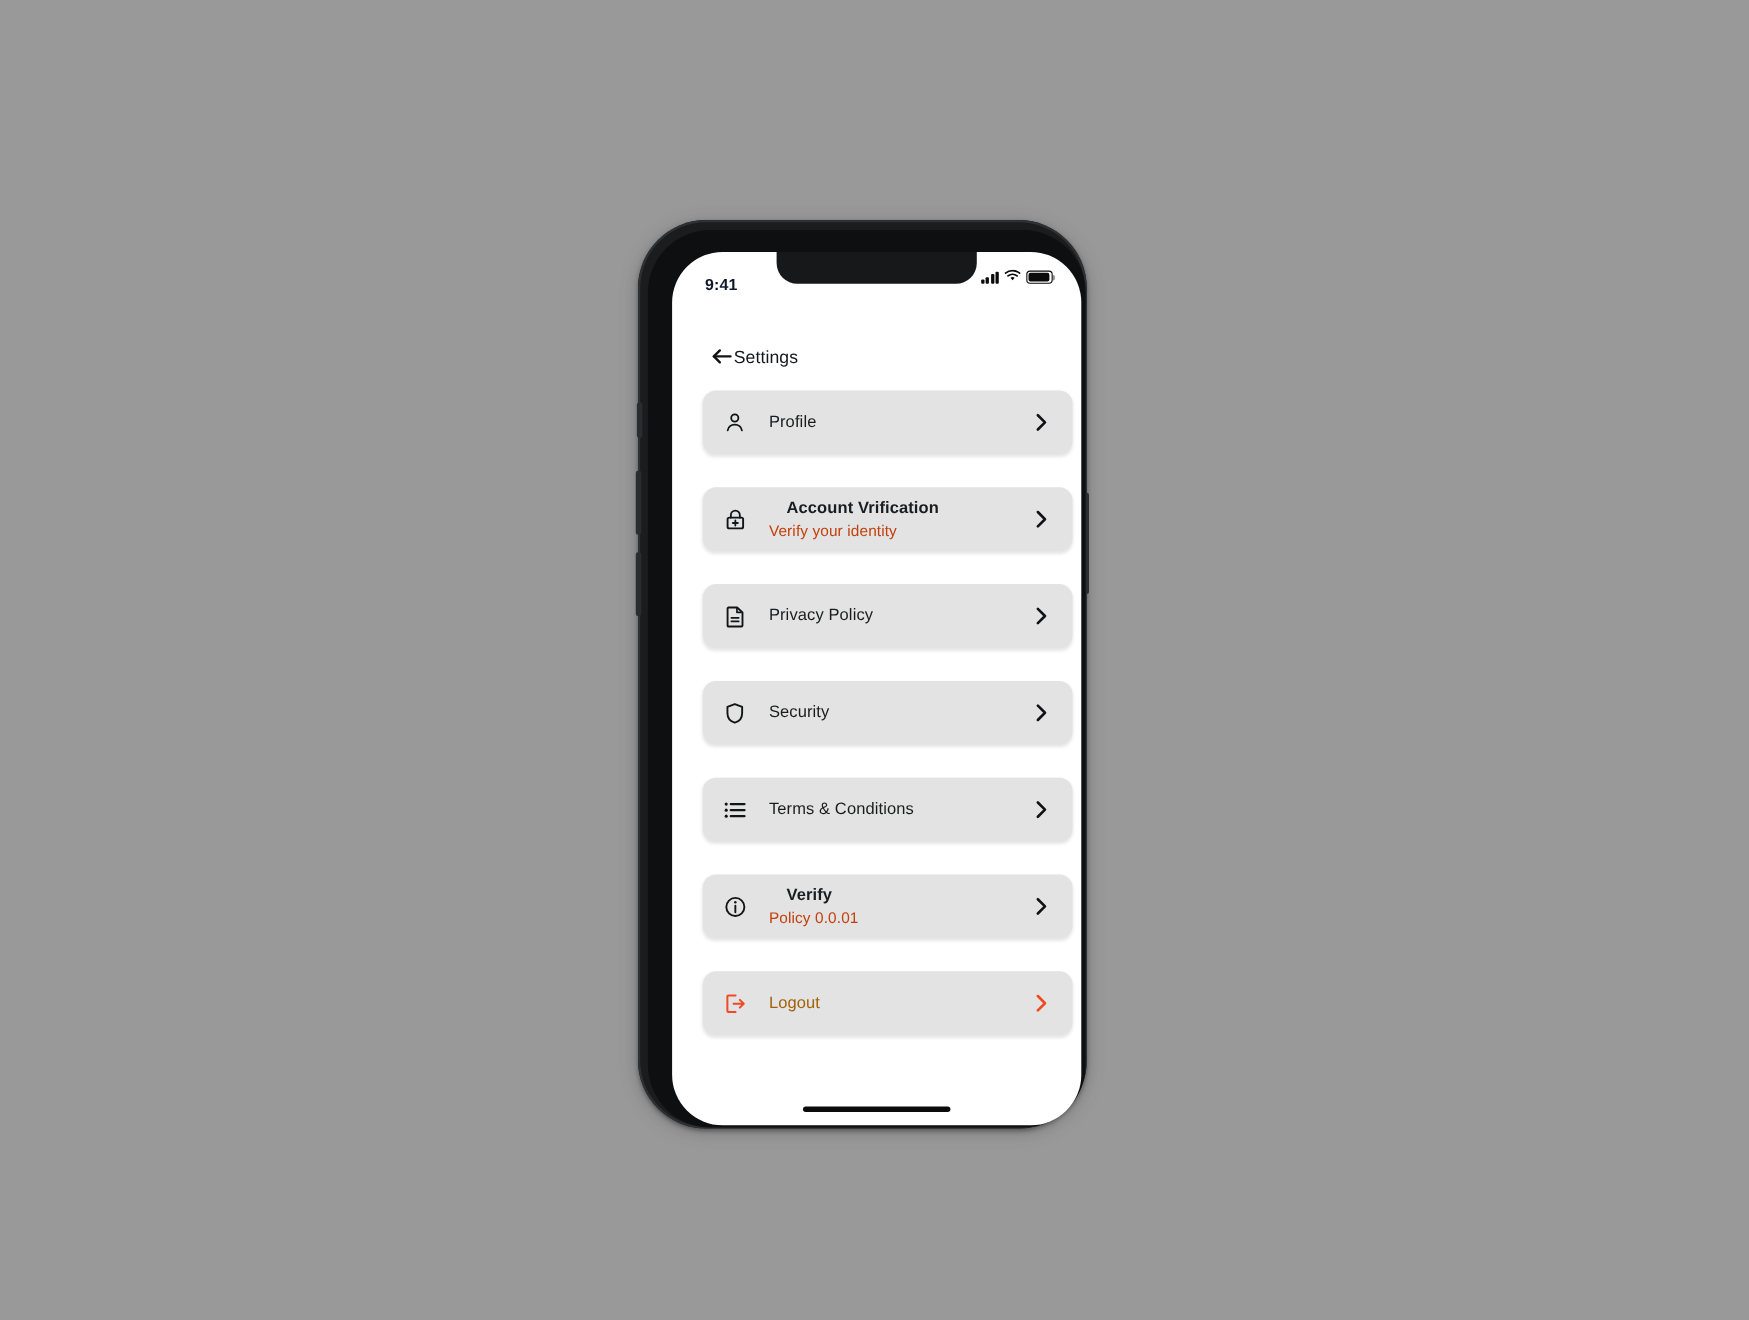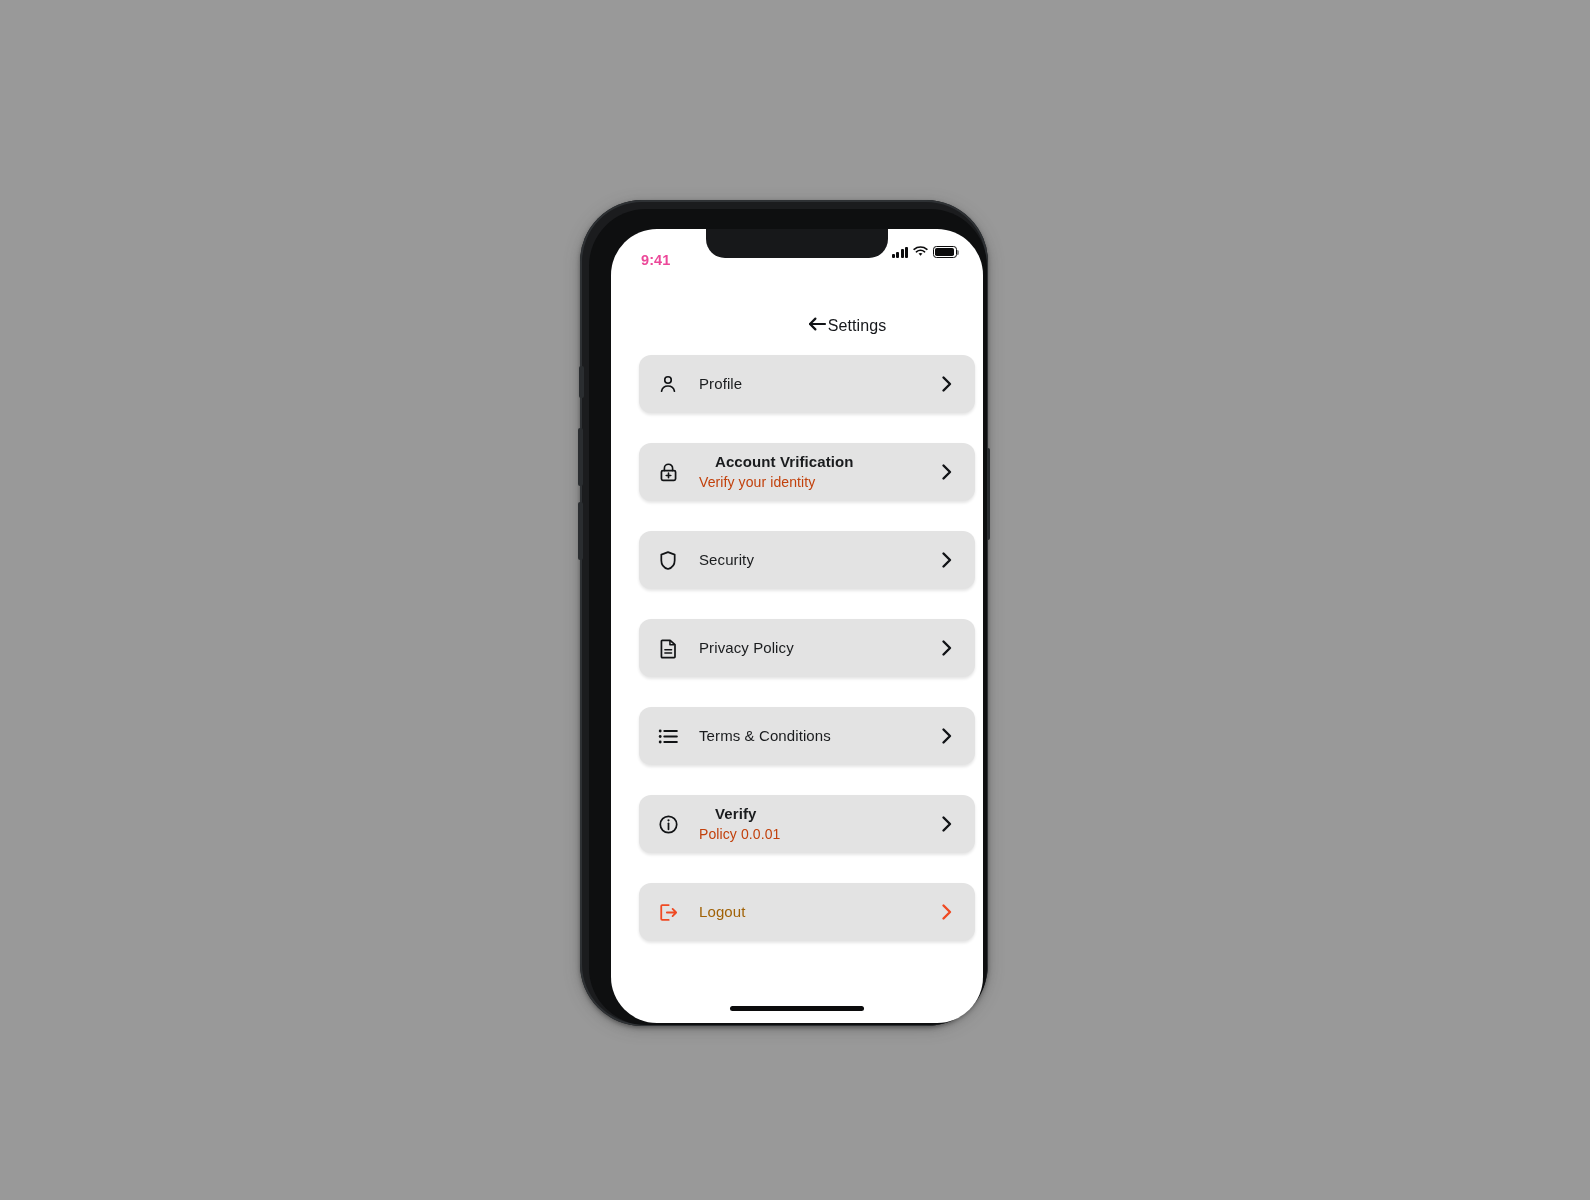--- a/index.html
+++ b/index.html
@@ -97,21 +97,21 @@
     display: flex;
     align-items: center;
     justify-content: space-between;
     padding: 0 26px 0 30px;
     box-sizing: border-box;
     z-index: 6;
   }
   .status-time {
     font-size: 14.5px;
     font-weight: 600;
-    color: #ec4899;
+    color: #0f172a;
     letter-spacing: .1px;
     margin-top: 17px;
   }
   .status-right {
     display: flex;
     align-items: center;
     gap: 5px;
     margin-top: 2px;
   }
   .sig-bars { display: flex; align-items: flex-end; gap: 1.5px; height: 11px; }
@@ -154,24 +154,23 @@
 
   
   .app-header {
     position: absolute;
     top: 80px;
     left: 0;
     width: 100%;
     height: 34px;
     display: flex;
     align-items: center;
-    justify-content: center;
+    justify-content: flex-start;
     padding: 0 32px 0 34px;
     box-sizing: border-box;
-    margin-left: 48px;
   }
   .back-btn {
     width: 22px;
     height: 22px;
     display: flex;
     align-items: center;
     justify-content: center;
     cursor: pointer;
   }
   .page-title {
@@ -340,44 +339,44 @@
             </div>
             <span class="card-chevron">
               <svg width="14" height="20" viewBox="0 0 14 20" fill="none">
                 <path d="M3.5 3.5L10 10l-6.5 6.5" stroke="#111316" stroke-width="2.4" stroke-linecap="round" stroke-linejoin="round"></path>
               </svg>
             </span>
           </div>
 
           <div class="setting-card">
             <span class="card-icon">
-              <svg width="20" height="21" viewBox="0 0 20 22" fill="none">
-                <path d="M10 2.2l7 2.6v6.1c0 4.4-2.9 7.8-7 9-4.1-1.2-7-4.6-7-9V4.8l7-2.6z" stroke="#121416" stroke-width="1.8" stroke-linejoin="round"></path>
-              </svg>
-            </span>
-            <div class="card-text">
-              <div class="card-title">Security</div>
-            </div>
-            <span class="card-chevron">
-              <svg width="14" height="20" viewBox="0 0 14 20" fill="none">
-                <path d="M3.5 3.5L10 10l-6.5 6.5" stroke="#111316" stroke-width="2.4" stroke-linecap="round" stroke-linejoin="round"></path>
-              </svg>
-            </span>
-          </div>
-
-          <div class="setting-card">
-            <span class="card-icon">
               <svg width="19" height="21" viewBox="0 0 19 22" fill="none">
                 <path d="M3 2.4h8.2L16.3 7v12.6a.9.9 0 01-.9.9H3a.9.9 0 01-.9-.9V3.3a.9.9 0 01.9-.9z" stroke="#121416" stroke-width="1.8" stroke-linejoin="round"></path>
                 <path d="M11 2.6V7h4.6" stroke="#121416" stroke-width="1.6" stroke-linejoin="round"></path>
                 <path d="M5.7 12.2h7M5.7 15.6h7" stroke="#121416" stroke-width="1.6" stroke-linecap="round"></path>
               </svg>
             </span>
             <div class="card-text">
               <div class="card-title">Privacy Policy</div>
+            </div>
+            <span class="card-chevron">
+              <svg width="14" height="20" viewBox="0 0 14 20" fill="none">
+                <path d="M3.5 3.5L10 10l-6.5 6.5" stroke="#111316" stroke-width="2.4" stroke-linecap="round" stroke-linejoin="round"></path>
+              </svg>
+            </span>
+          </div>
+
+          <div class="setting-card">
+            <span class="card-icon">
+              <svg width="20" height="21" viewBox="0 0 20 22" fill="none">
+                <path d="M10 2.2l7 2.6v6.1c0 4.4-2.9 7.8-7 9-4.1-1.2-7-4.6-7-9V4.8l7-2.6z" stroke="#121416" stroke-width="1.8" stroke-linejoin="round"></path>
+              </svg>
+            </span>
+            <div class="card-text">
+              <div class="card-title">Security</div>
             </div>
             <span class="card-chevron">
               <svg width="14" height="20" viewBox="0 0 14 20" fill="none">
                 <path d="M3.5 3.5L10 10l-6.5 6.5" stroke="#111316" stroke-width="2.4" stroke-linecap="round" stroke-linejoin="round"></path>
               </svg>
             </span>
           </div>
 
           <div class="setting-card">
             <span class="card-icon">

